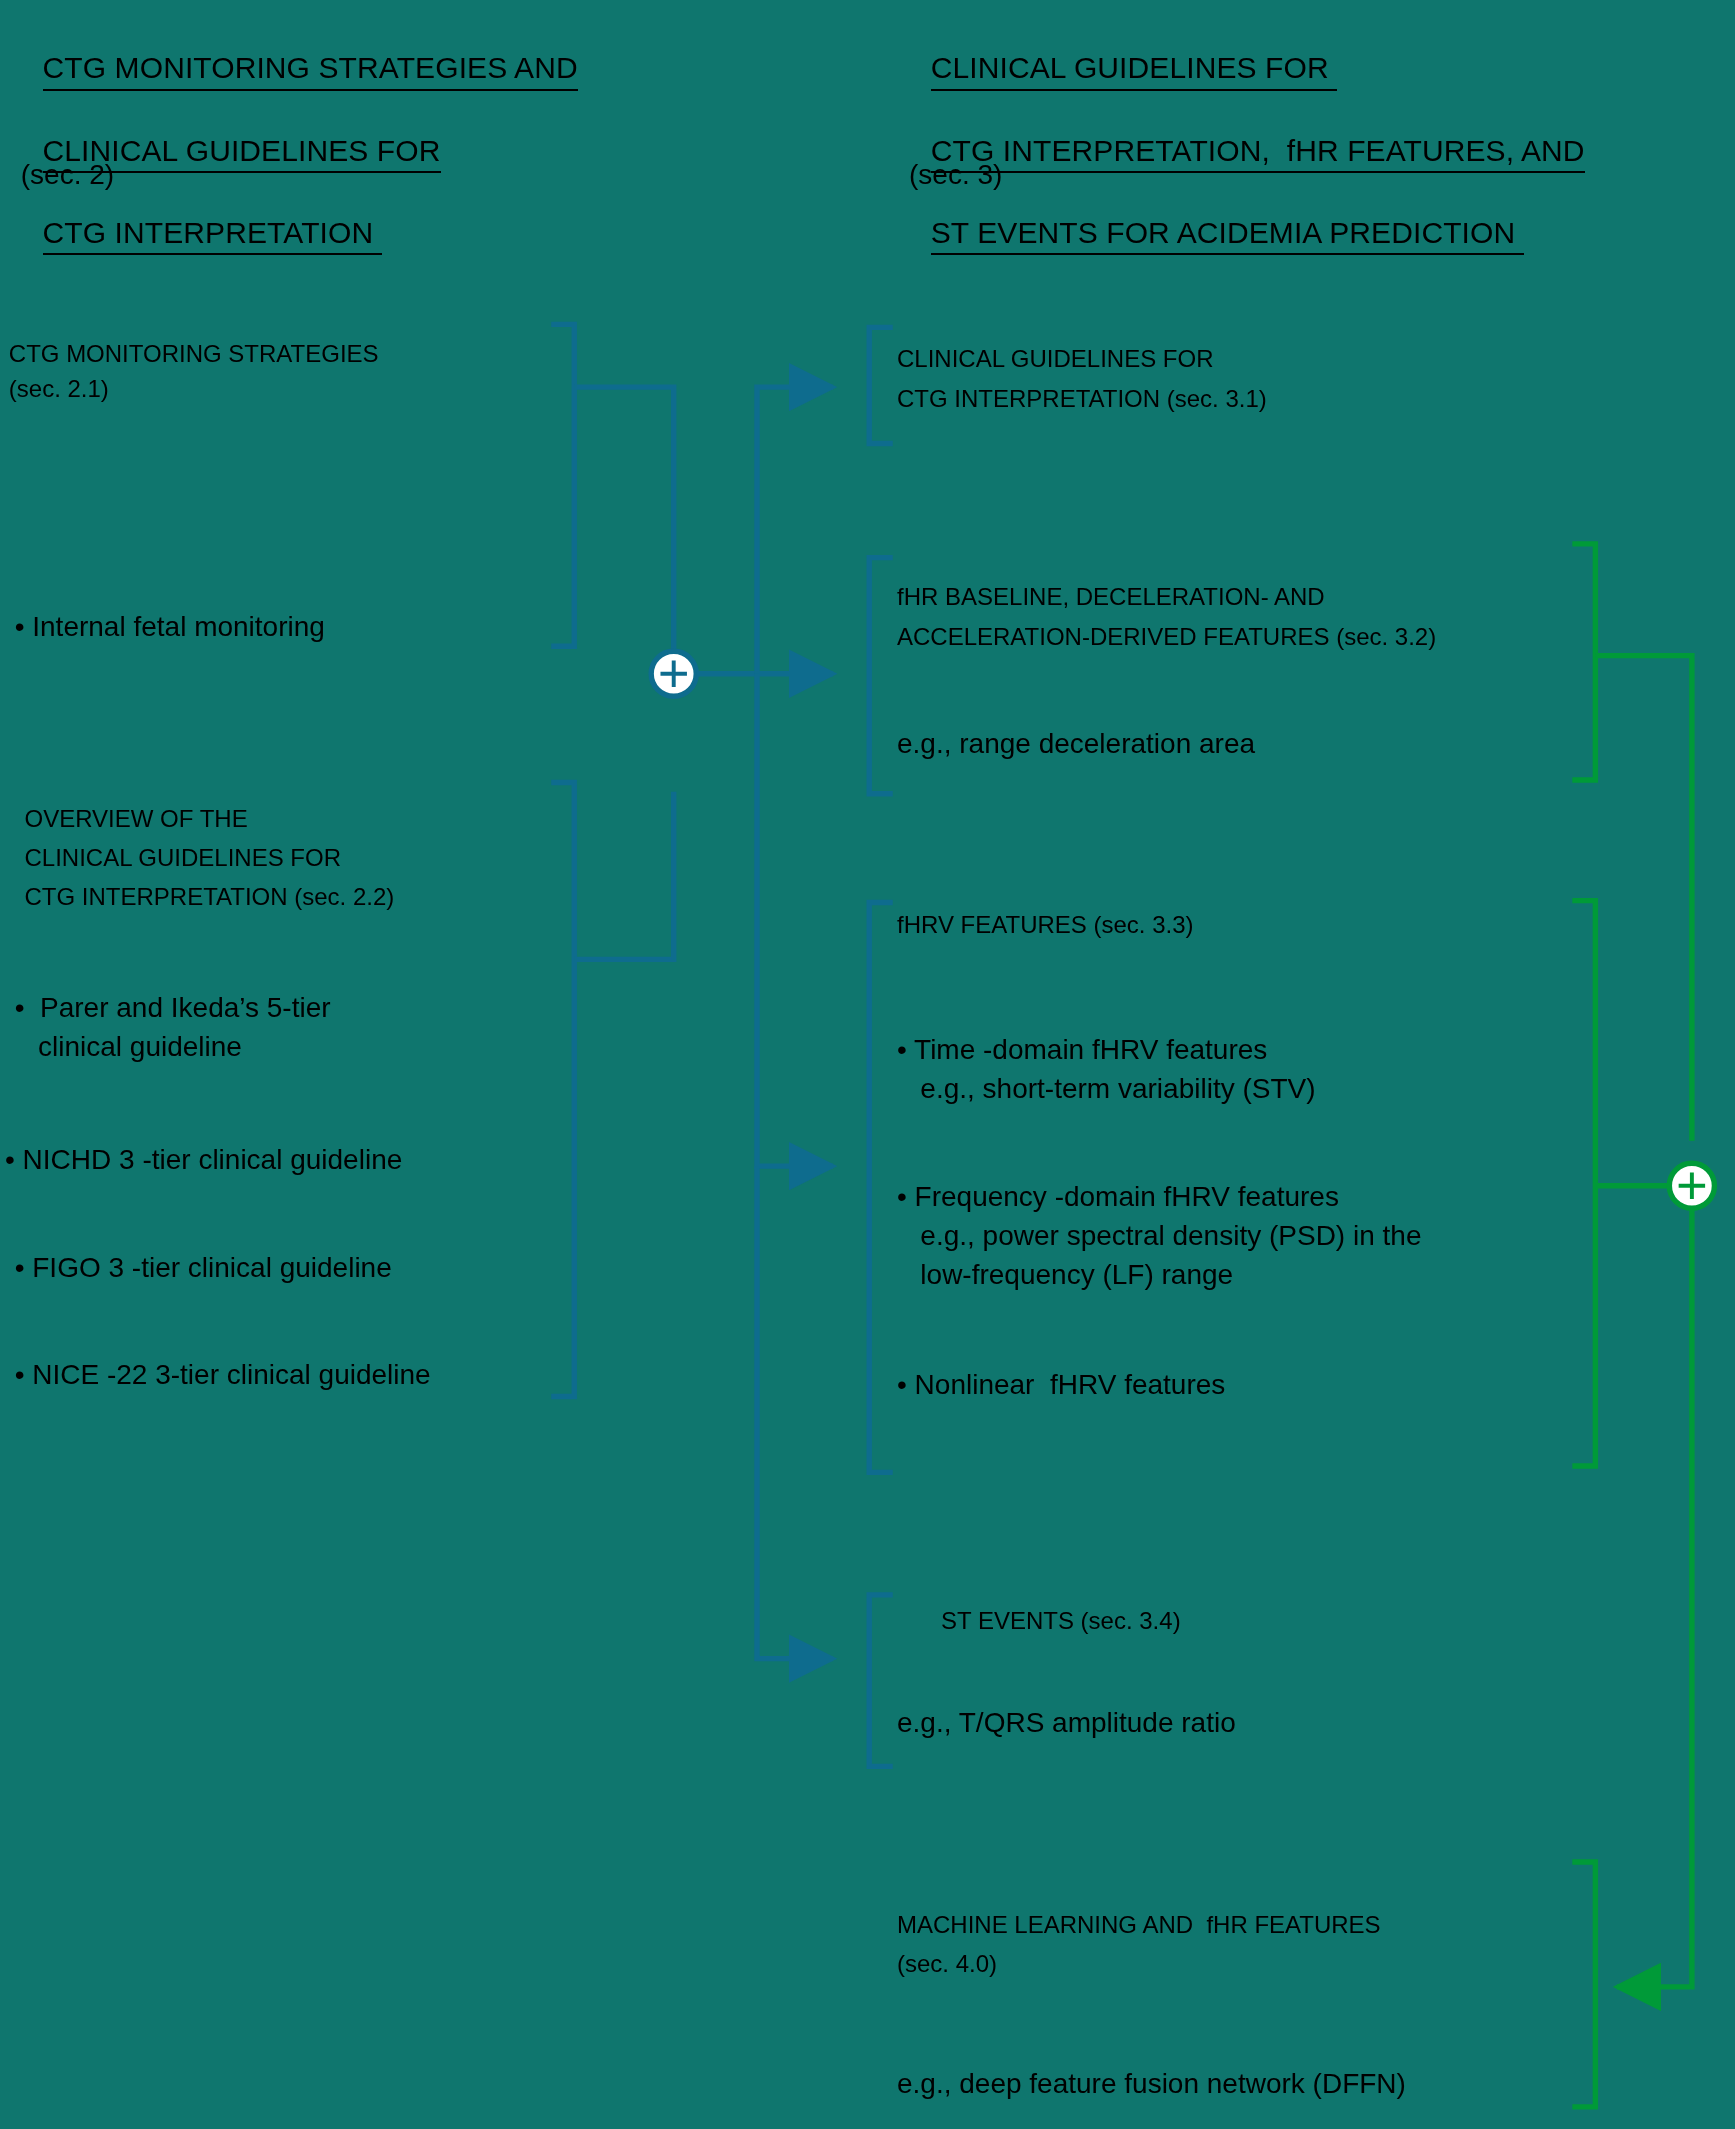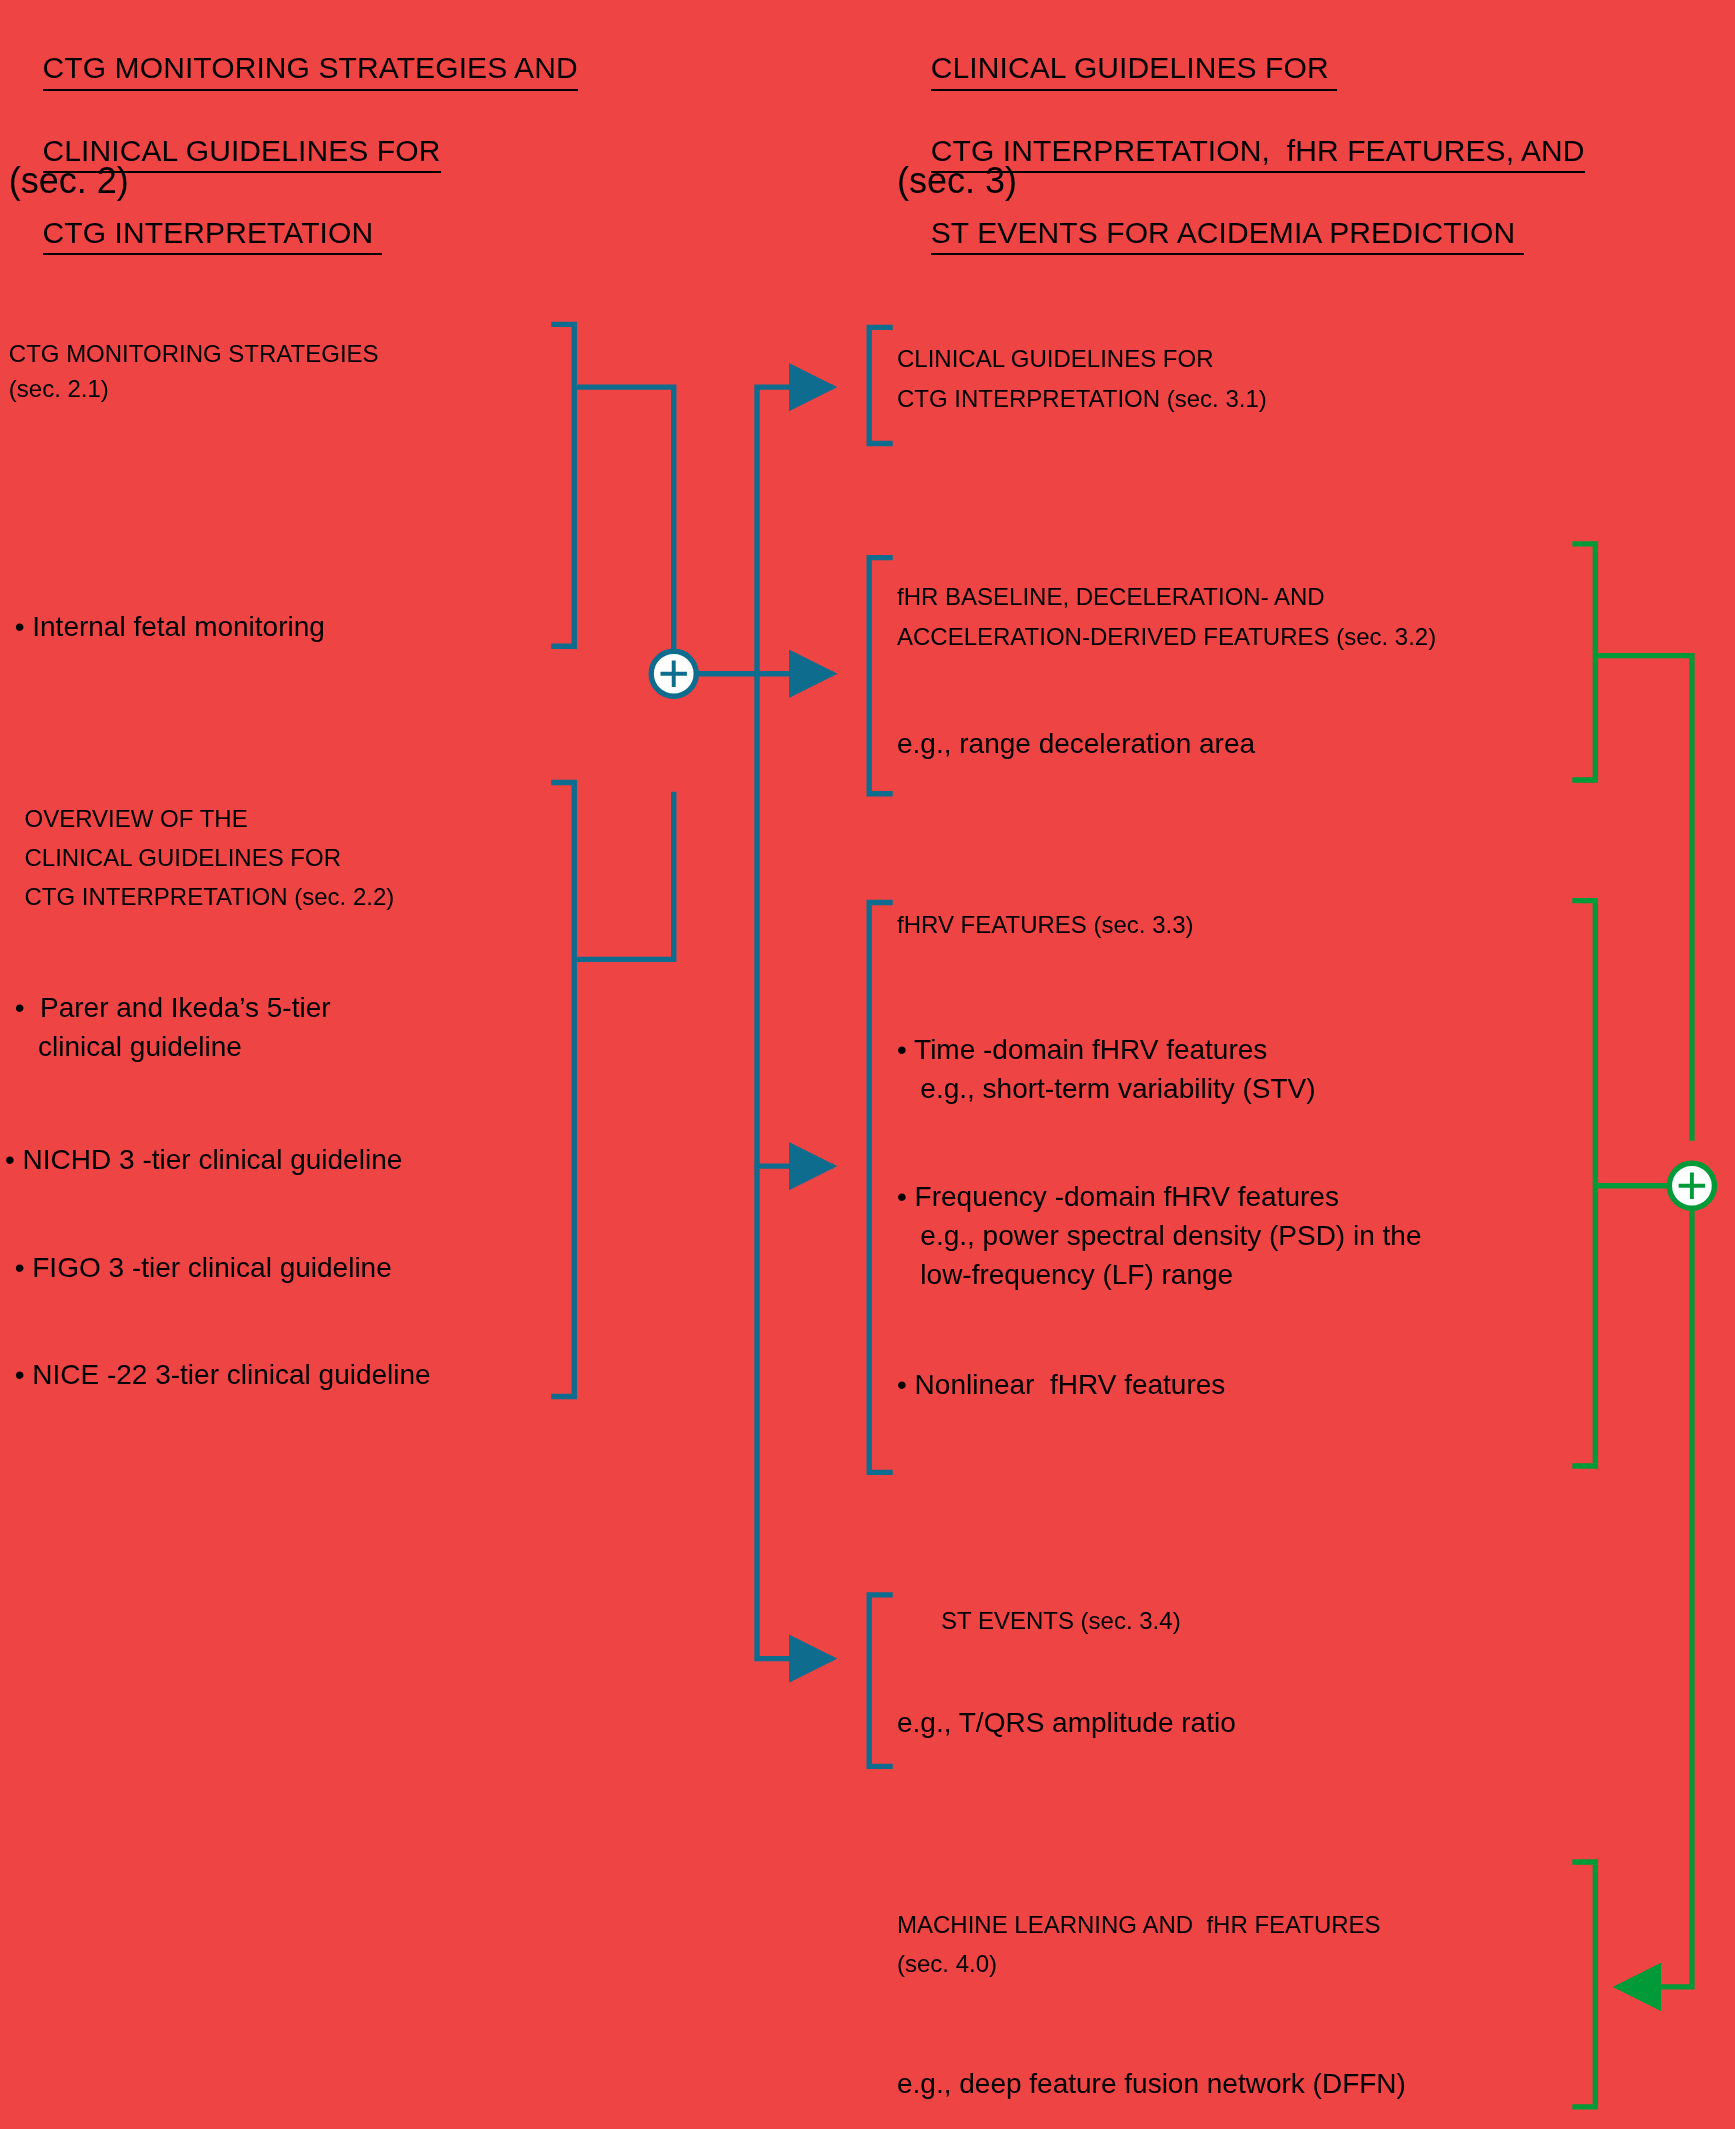--- a/index.html
+++ b/index.html
@@ -4,42 +4,43 @@
 <style>
   html, body {
     margin: 0;
     padding: 0;
     background: #ffffff;
   }
   #page {
     position: relative;
     width: 1735px;
     height: 2129px;
-    background: #ef4444;
+    background: #0f766e;
     font-family: "Liberation Sans", sans-serif;
     color: #000000;
     overflow: hidden;
   }
   .txt {
     position: absolute;
     white-space: pre;
     line-height: 1.32;
     color: #000000;
   }
   .hdr {
     font-size: 30px;
     letter-spacing: 0.1px;
   }
   .hdr-line {
     display: inline-block;
     border-bottom: 2.5px solid #000;
     padding-bottom: 1px;
   }
   .hdr-sub {
-    font-size: 36px;
+    font-size: 28px;
+    margin-left: 12px;
   }
   .sect-title {
     font-size: 24px;
   }
   .body-txt {
     font-size: 28px;
   }
   svg.overlay {
     position: absolute;
     left: 0;

